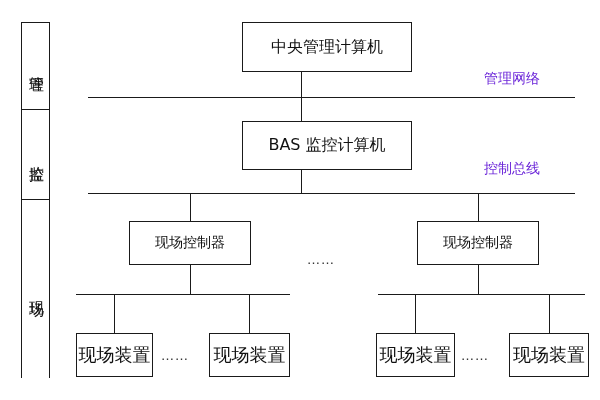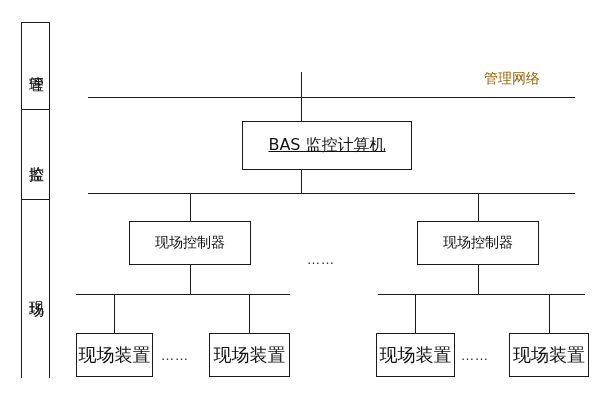--- a/index.html
+++ b/index.html
@@ -56,21 +56,21 @@
     box-sizing: border-box;
     border: 1.5px solid #1a1a1a;
     background: #ffffff;
     display: flex;
     align-items: center;
     justify-content: center;
     color: #111111;
     white-space: nowrap;
   }
   .node.lvl1 { font-size: 16px; }
-  .node.lvl2 { font-size: 16px; text-decoration: underline; }
+  .node.lvl2 { font-size: 16px; }
   .node.lvl3 { font-size: 14px; }
   .node.lvl4 { font-size: 18px; }
 
   
   .hline {
     position: absolute;
     height: 0;
     border-top: 1.6px solid #1a1a1a;
     background: transparent;
   }
@@ -78,21 +78,21 @@
     position: absolute;
     width: 0;
     border-left: 1.6px solid #1a1a1a;
     background: transparent;
   }
 
   
   .bus-label {
     position: absolute;
     font-size: 14px;
-    color: #a16207;
+    color: #6d28d9;
     white-space: nowrap;
   }
   .ellipsis {
     position: absolute;
     font-size: 13px;
     letter-spacing: 1px;
     color: #333333;
     white-space: nowrap;
   }
 </style>
@@ -106,33 +106,35 @@
       <span class="vtext">管理</span>
     </div>
     <div class="tier-cell" id="tier-1">
       <span class="vtext">监控</span>
     </div>
     <div class="tier-cell" id="tier-2">
       <span class="vtext">现场</span>
     </div>
   </div>
 
+  <div class="node lvl1" style="left:242px; top:22px; width:170px; height:50px;">中央管理计算机</div>
 
   <div class="vline" style="left:301px; top:72px; height:25px;"></div>
 
   <div class="hline" style="left:88px; top:97px; width:487px;"></div>
   <div class="bus-label" style="left:484px; top:70px;">管理网络</div>
 
   <div class="vline" style="left:301px; top:97px; height:24px;"></div>
 
   <div class="node lvl2" style="left:242px; top:121px; width:170px; height:49px;">BAS 监控计算机</div>
 
   <div class="vline" style="left:301px; top:170px; height:23px;"></div>
 
   <div class="hline" style="left:88px; top:193px; width:487px;"></div>
+  <div class="bus-label" style="left:484px; top:160px;">控制总线</div>
 
   <div class="vline" style="left:190px; top:193px; height:28px;"></div>
   <div class="vline" style="left:478px; top:193px; height:28px;"></div>
 
   <div class="node lvl3" style="left:129px; top:221px; width:122px; height:44px;">现场控制器</div>
 
   <div class="node lvl3" style="left:417px; top:221px; width:122px; height:44px;">现场控制器</div>
 
   <div class="ellipsis" style="left:307px; top:252px;">……</div>
 

